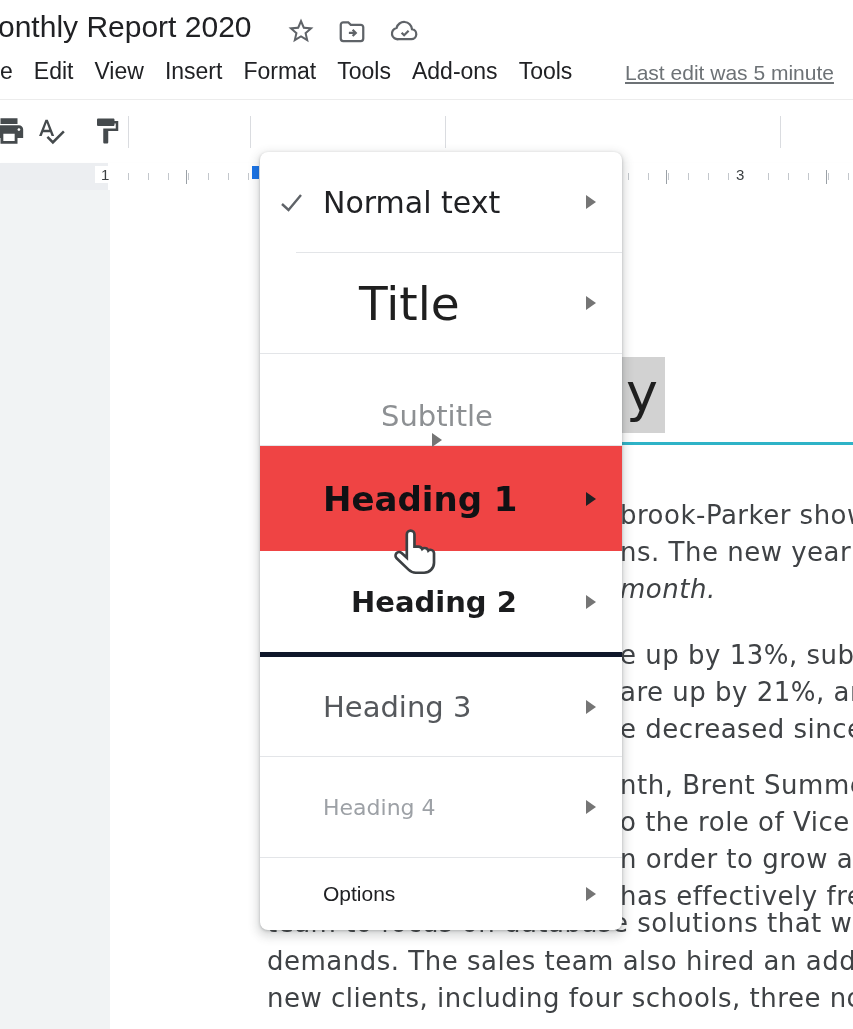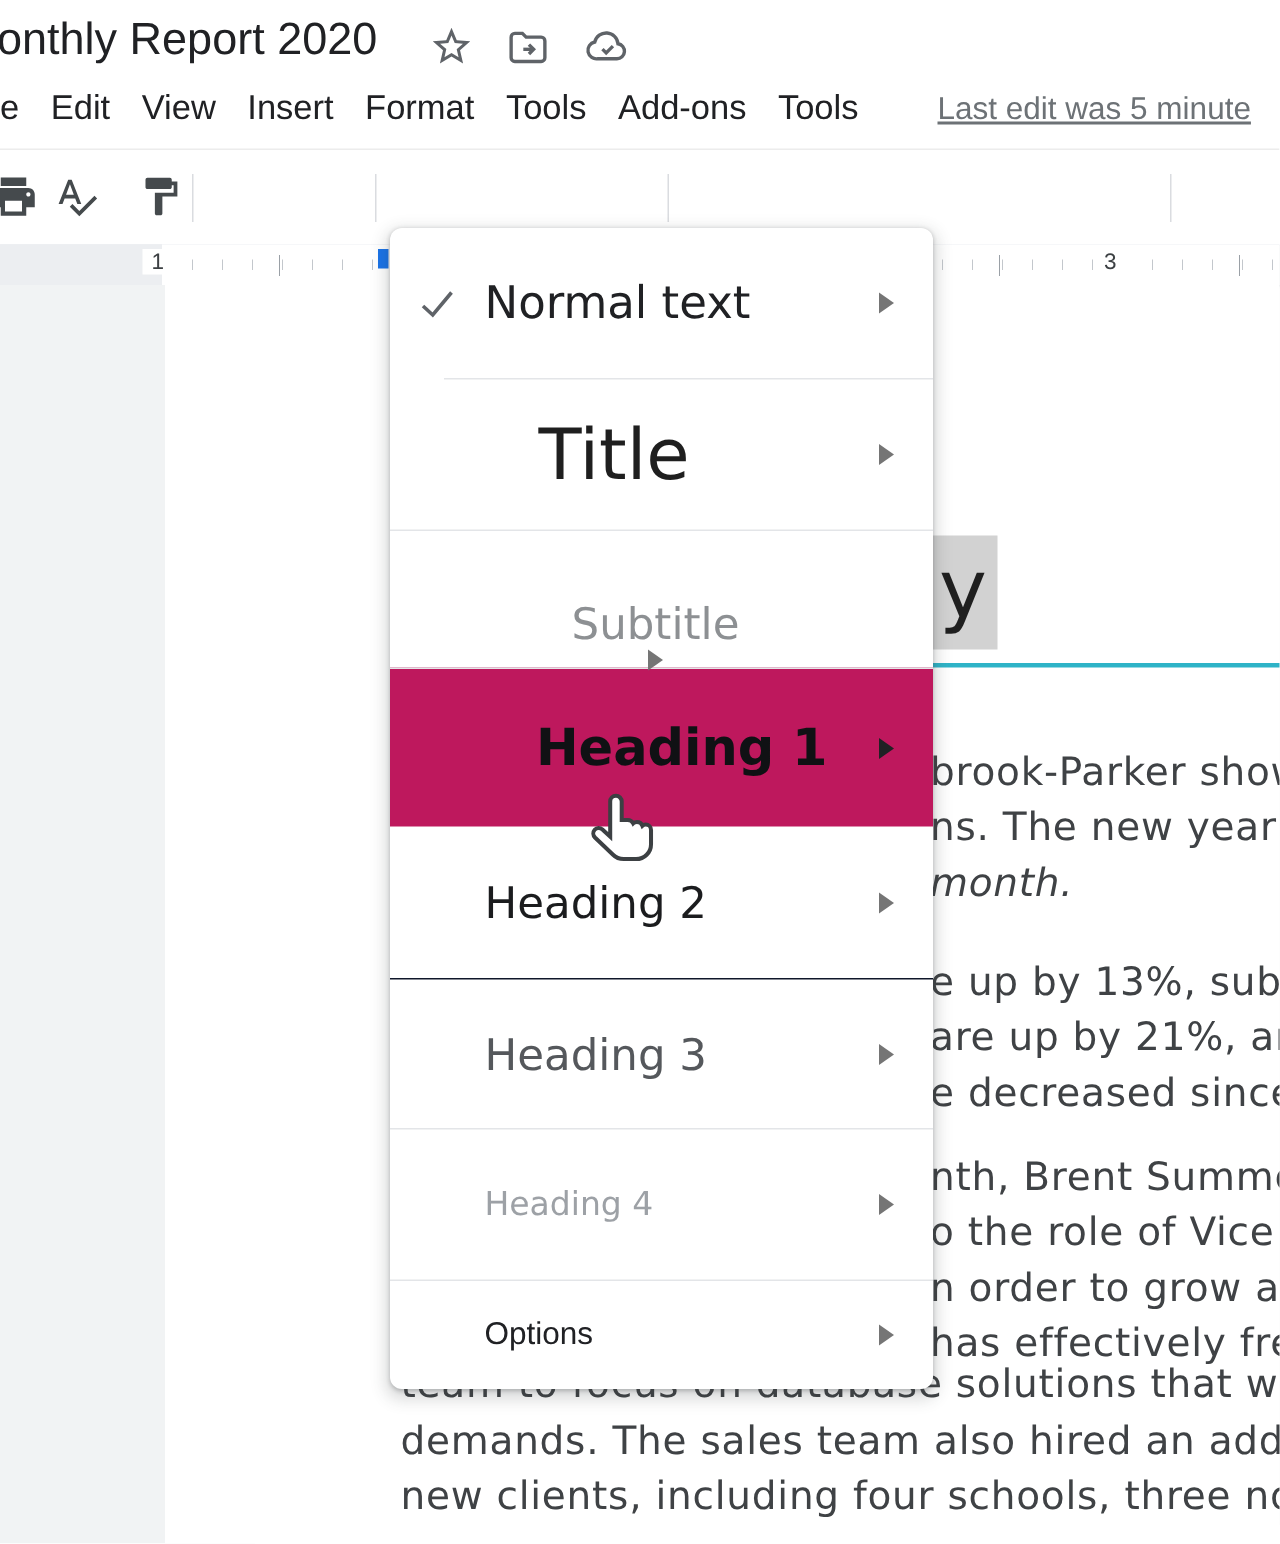--- a/index.html
+++ b/index.html
@@ -54,31 +54,31 @@
   
   .style-menu{position:absolute;left:260px;top:152px;width:362px;z-index:10;background:#fff;border-radius:8px;
     box-shadow:0 1px 3px rgba(60,64,67,.3),0 4px 10px 3px rgba(60,64,67,.18);overflow:hidden;}
   .smi{display:flex;align-items:center;padding:0 26px 0 18px;font-family:"DejaVu Sans",sans-serif;}
   .check-slot{width:45px;flex:0 0 45px;display:flex;align-items:center;}
   .smi .lbl{flex:1;white-space:nowrap;}
   .submenu-arrow{width:0;height:0;border-top:7px solid transparent;border-bottom:7px solid transparent;border-left:10px solid #757575;flex:0 0 auto;}
   .smi-normal{height:100px;}
   .smi-title{height:100px;border-top:1px solid #e3e5e8;margin-left:36px;}
   .smi-subtitle{height:91px;border-top:1px solid #e3e5e8;flex-direction:column;}
-  .smi-h1{height:105px;border-top:1px solid #e3e5e8;background:#be185d;text-align:center;}
+  .smi-h1{height:105px;border-top:1px solid #e3e5e8;background:#ef4444;}
   .smi-h2{height:101px;}
-  .smi-h3{height:99px;border-top:1px solid #0f172a;}
+  .smi-h3{height:99px;border-top:5px solid #0f172a;}
   .smi-h4{height:100px;border-top:1px solid #e3e5e8;}
   .smi-options{height:72px;border-top:1px solid #e3e5e8;}
   .smi-normal .lbl{font-size:30px;color:#202124;}
   .smi-title .lbl{font-size:47px;color:#1f1f1f;}
   .smi-subtitle .lbl{font-size:29px;color:#8d9093;}
   .smi-h1 .lbl{font-size:34px;font-weight:bold;color:#101114;}
   .smi-h1 .submenu-arrow{border-left-color:#202124;}
-  .smi-h2 .lbl{font-size:29px;font-weight:normal;color:#1b1c1e;}
+  .smi-h2 .lbl{font-size:29px;font-weight:bold;color:#1b1c1e;margin-left:28px;}
   .smi-h3 .lbl{font-size:29px;color:#55585c;}
   .smi-h4 .lbl{font-size:22px;color:#9da1a6;}
   .smi-options .lbl{font-size:21px;color:#202124;font-family:"Liberation Sans",sans-serif;}
   
   .cursor{position:absolute;left:393px;top:527px;z-index:20;pointer-events:none;}
 </style>
 </head>
 <body>
 
 <div class="topbar">

